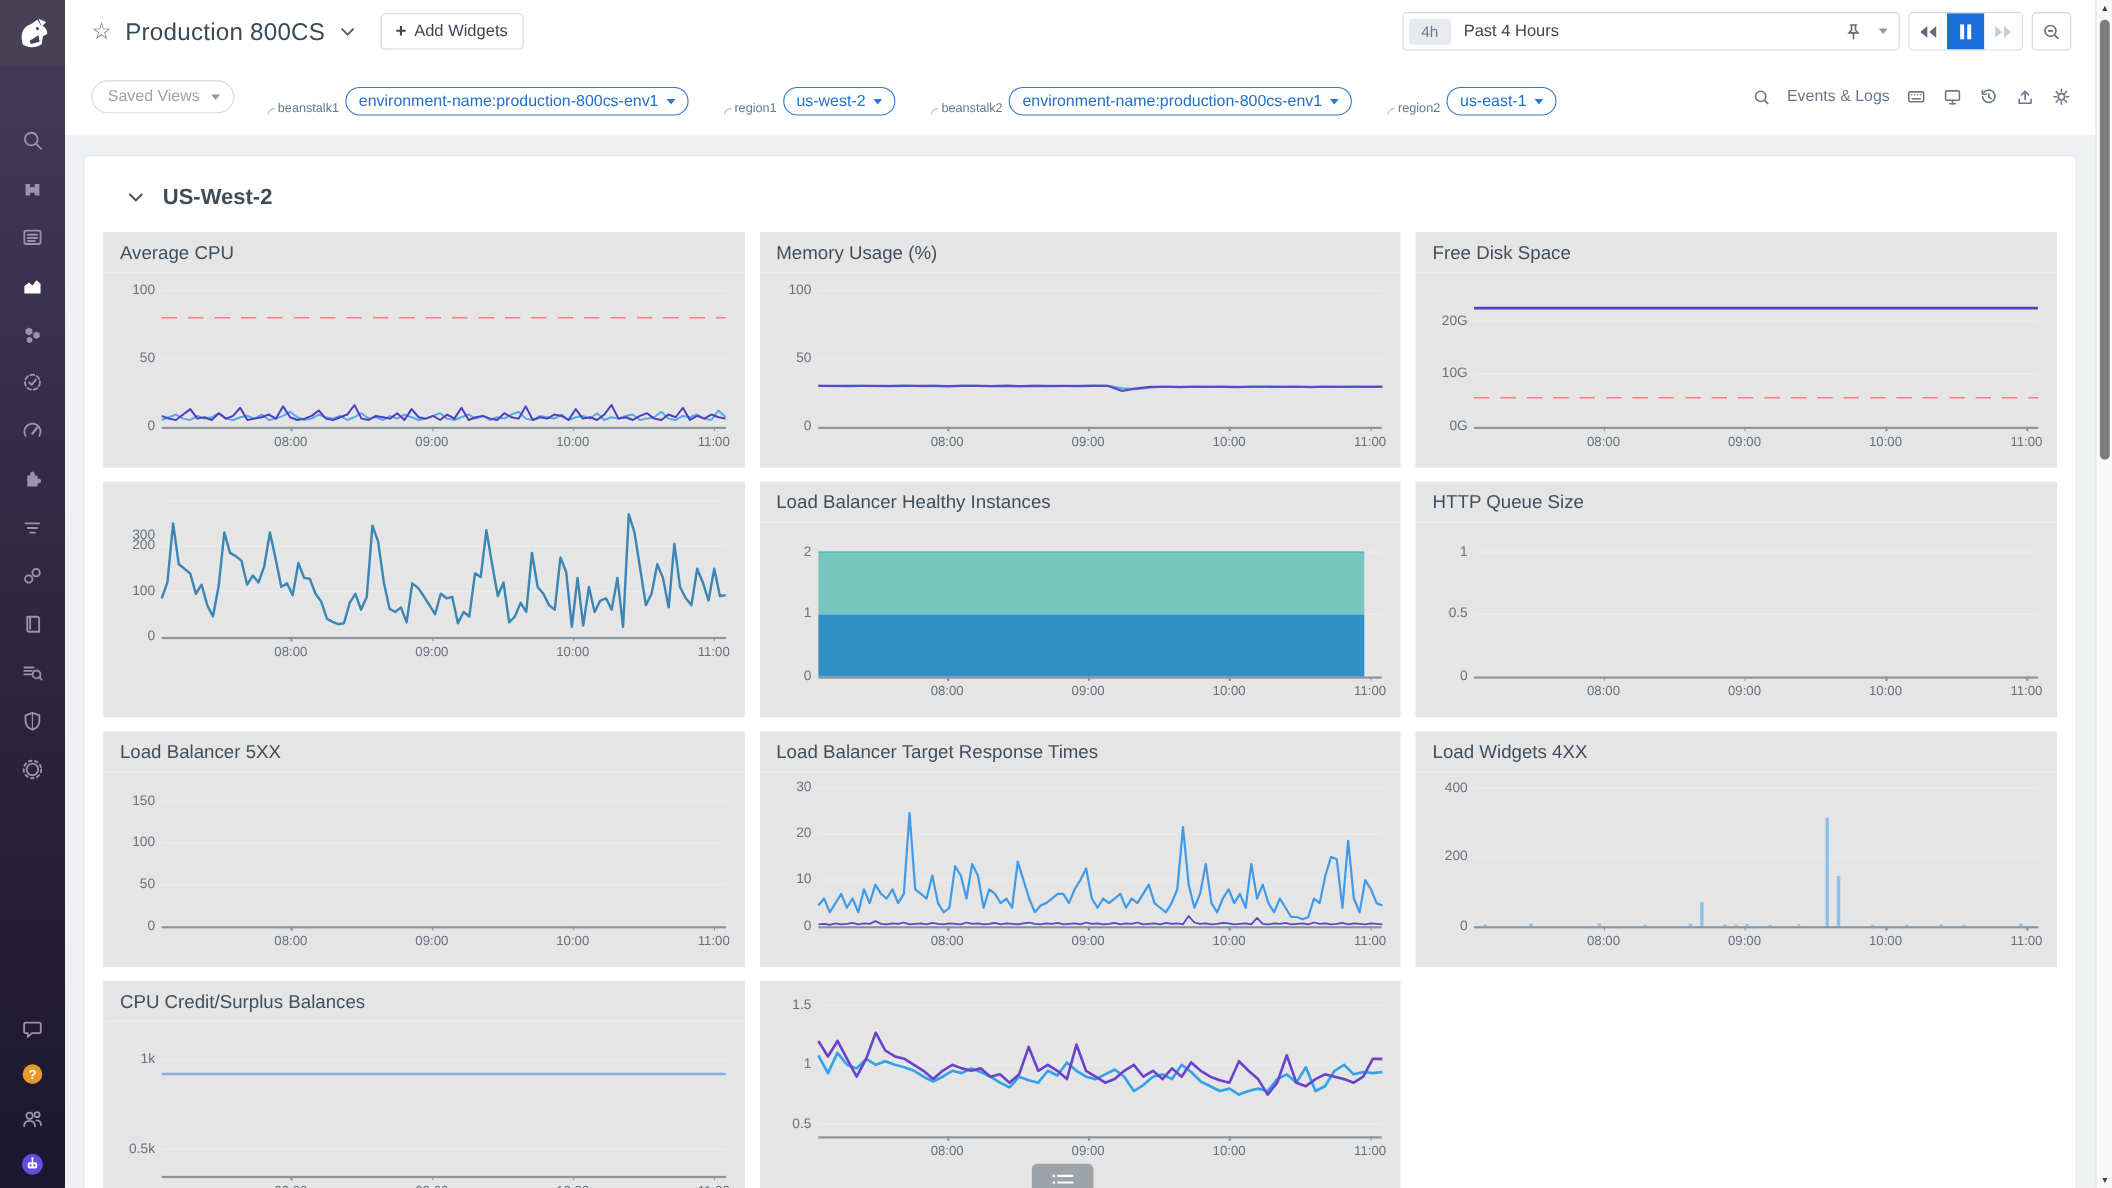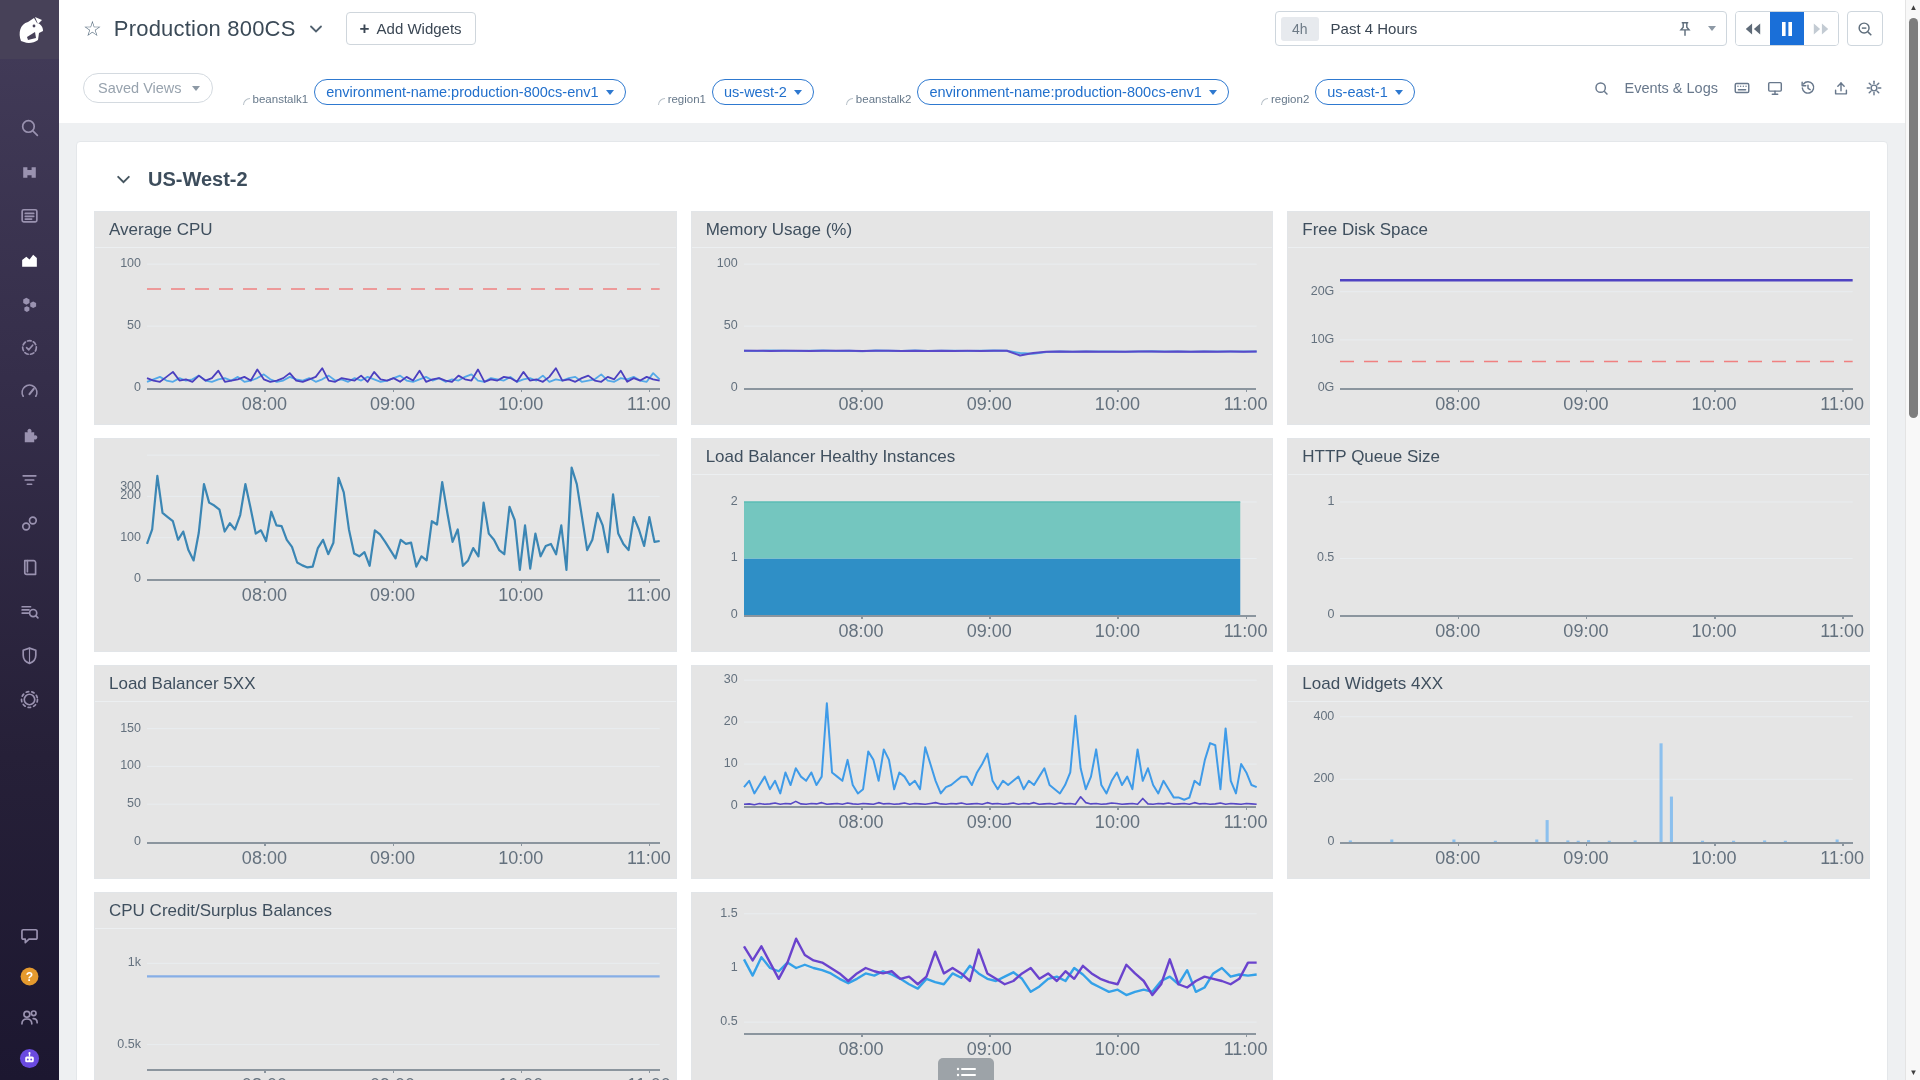--- a/index.html
+++ b/index.html
@@ -57,21 +57,21 @@
   .main { position:fixed; top:123px; left:59px; right:15px; bottom:0; background:#eef0f2; overflow:hidden; }
   .card { margin:18px 17px 0 17px; background:#fff; border:1px solid #e4e7ea; border-radius:4px; min-height:1100px; }
   .section-head { display:flex; align-items:center; gap:16px; padding:26px 20px 16px 38px; cursor:pointer; }
   .section-title { font-size:20px; font-weight:600; color:#3d4d5c; }
   .grid { display:grid; grid-template-columns:repeat(3,1fr); gap:13px 14px; padding:4px 17px 20px 17px; }
   .tile { background:#e5e5e5; border:1px solid #e2e5e8; height:214px; }
   .tile-title { font-size:17px; color:#3f4f5e; padding:8px 14px 7px 14px; border-bottom:1px solid #eceff1; }
   .plot { position:relative; height:132px; margin:10px 16px 0 52px; border-bottom:2px solid #8b959e; }
   .plot svg { position:absolute; inset:0; width:100%; height:100%; overflow:visible; }
   .ylab { position:absolute; left:-48px; width:42px; text-align:right; font-size:12.5px; color:#64717e; }
-  .xlab { position:absolute; top:calc(100% + 6px); transform:translateX(-50%); font-size:18px; color:#64717e; }
+  .xlab { position:absolute; top:calc(100% + 6px); transform:translateX(-50%); font-size:12px; color:#64717e; }
   .xtick { position:absolute; top:100%; width:1.5px; height:4px; background:#8b959e; }
 
   
   .legend-btn { position:fixed; left:938px; top:1058px; width:56px; height:34px; background:#9da3a8; border-radius:5px;
                 display:flex; align-items:center; justify-content:center; z-index:6; cursor:pointer; }
 
   
   .vscroll { position:fixed; right:0; top:0; bottom:0; width:15px; background:#f8f8f8; border-left:1px solid #e4e4e4; z-index:7; }
   .vscroll .arrow { position:absolute; left:0; width:15px; height:15px; display:flex; align-items:center; justify-content:center; color:#3f3f3f; font-size:8px; }
   .vscroll .thumb { position:absolute; left:2.5px; width:9px; top:18px; height:400px; background:#7d7d7d; border-radius:5px; }
@@ -531,20 +531,21 @@
             <span class="xlab" style="left: 22.9%;">08:00</span>
             <span class="xtick" style="left: 47.9%;"></span>
             <span class="xlab" style="left: 47.9%;">09:00</span>
             <span class="xtick" style="left: 72.9%;"></span>
             <span class="xlab" style="left: 72.9%;">10:00</span>
             <span class="xtick" style="left: 97.9%;"></span>
             <span class="xlab" style="left: 97.9%;">11:00</span>
           </div>
         </div>
         <div class="tile">
+          <div class="tile-title">Load Balancer Target Response Times</div>
           <div class="plot">
             <svg viewBox="0 0 1000 1000" preserveAspectRatio="none">
               <line x1="0" x2="1000" y1="677.4193548387098" y2="677.4193548387098" stroke="#e9edf0" stroke-width="1" vector-effect="non-scaling-stroke"></line>
               <line x1="0" x2="1000" y1="354.8387096774194" y2="354.8387096774194" stroke="#e9edf0" stroke-width="1" vector-effect="non-scaling-stroke"></line>
               <line x1="0" x2="1000" y1="32.258064516129004" y2="32.258064516129004" stroke="#e9edf0" stroke-width="1" vector-effect="non-scaling-stroke"></line>
               <polyline points="0.0,854.8 10.1,806.5 20.2,903.2 30.3,838.7 40.4,774.2 50.5,871.0 60.6,806.5 70.7,903.2 80.8,741.9 90.9,838.7 101.0,709.7 111.1,774.2 121.2,806.5 131.3,741.9 141.4,838.7 151.5,774.2 161.6,209.7 171.7,741.9 181.8,774.2 191.9,806.5 202.0,645.2 212.1,838.7 222.2,903.2 232.3,871.0 242.4,580.6 252.5,645.2 262.6,806.5 272.7,564.5 282.8,645.2 292.9,871.0 303.0,741.9 313.1,774.2 323.2,838.7 333.3,806.5 343.4,871.0 353.5,548.4 363.6,677.4 373.7,806.5 383.8,903.2 393.9,854.8 404.0,838.7 414.1,806.5 424.2,774.2 434.3,774.2 444.4,838.7 454.5,741.9 464.6,677.4 474.7,596.8 484.8,806.5 494.9,871.0 505.1,806.5 515.2,838.7 525.3,806.5 535.4,774.2 545.5,871.0 555.6,806.5 565.7,838.7 575.8,774.2 585.9,709.7 596.0,838.7 606.1,871.0 616.2,903.2 626.3,838.7 636.4,741.9 646.5,306.5 656.6,709.7 666.7,871.0 676.8,774.2 686.9,564.5 697.0,838.7 707.1,903.2 717.2,806.5 727.3,741.9 737.4,838.7 747.5,774.2 757.6,871.0 767.7,564.5 777.8,806.5 787.9,709.7 798.0,838.7 808.1,903.2 818.2,806.5 828.3,871.0 838.4,935.5 848.5,935.5 858.6,951.6 868.7,935.5 878.8,806.5 888.9,838.7 899.0,645.2 909.1,516.1 919.2,532.3 929.3,871.0 939.4,403.2 949.5,806.5 959.6,903.2 969.7,677.4 979.8,741.9 989.9,838.7 1000.0,854.8" fill="none" stroke="#3f9be8" stroke-width="2" stroke-linejoin="round" vector-effect="non-scaling-stroke"></polyline>
               <polyline points="0.0,987.1 10.1,983.9 20.2,990.3 30.3,980.6 40.4,987.1 50.5,983.9 60.6,977.4 70.7,987.1 80.8,980.6 90.9,983.9 101.0,964.5 111.1,983.9 121.2,987.1 131.3,980.6 141.4,983.9 151.5,974.2 161.6,987.1 171.7,983.9 181.8,980.6 191.9,987.1 202.0,977.4 212.1,983.9 222.2,987.1 232.3,980.6 242.4,983.9 252.5,987.1 262.6,974.2 272.7,983.9 282.8,980.6 292.9,987.1 303.0,983.9 313.1,977.4 323.2,987.1 333.3,980.6 343.4,983.9 353.5,987.1 363.6,980.6 373.7,974.2 383.8,983.9 393.9,987.1 404.0,980.6 414.1,983.9 424.2,977.4 434.3,987.1 444.4,983.9 454.5,980.6 464.6,987.1 474.7,974.2 484.8,983.9 494.9,980.6 505.1,987.1 515.2,983.9 525.3,977.4 535.4,987.1 545.5,980.6 555.6,983.9 565.7,974.2 575.8,987.1 585.9,983.9 596.0,980.6 606.1,987.1 616.2,977.4 626.3,983.9 636.4,980.6 646.5,987.1 656.6,929.0 666.7,974.2 676.8,983.9 686.9,980.6 697.0,987.1 707.1,983.9 717.2,977.4 727.3,980.6 737.4,987.1 747.5,983.9 757.6,980.6 767.7,987.1 777.8,941.9 787.9,983.9 798.0,987.1 808.1,980.6 818.2,983.9 828.3,977.4 838.4,987.1 848.5,983.9 858.6,980.6 868.7,987.1 878.8,974.2 888.9,983.9 899.0,980.6 909.1,987.1 919.2,983.9 929.3,977.4 939.4,987.1 949.5,980.6 959.6,983.9 969.7,987.1 979.8,980.6 989.9,983.9 1000.0,987.1" fill="none" stroke="#5748c5" stroke-width="1.6" stroke-linejoin="round" vector-effect="non-scaling-stroke"></polyline>
             </svg>
             <span class="ylab" style="top: calc(100% - 8px);">0</span>
             <span class="ylab" style="top: calc(67.74% - 8px);">10</span>

